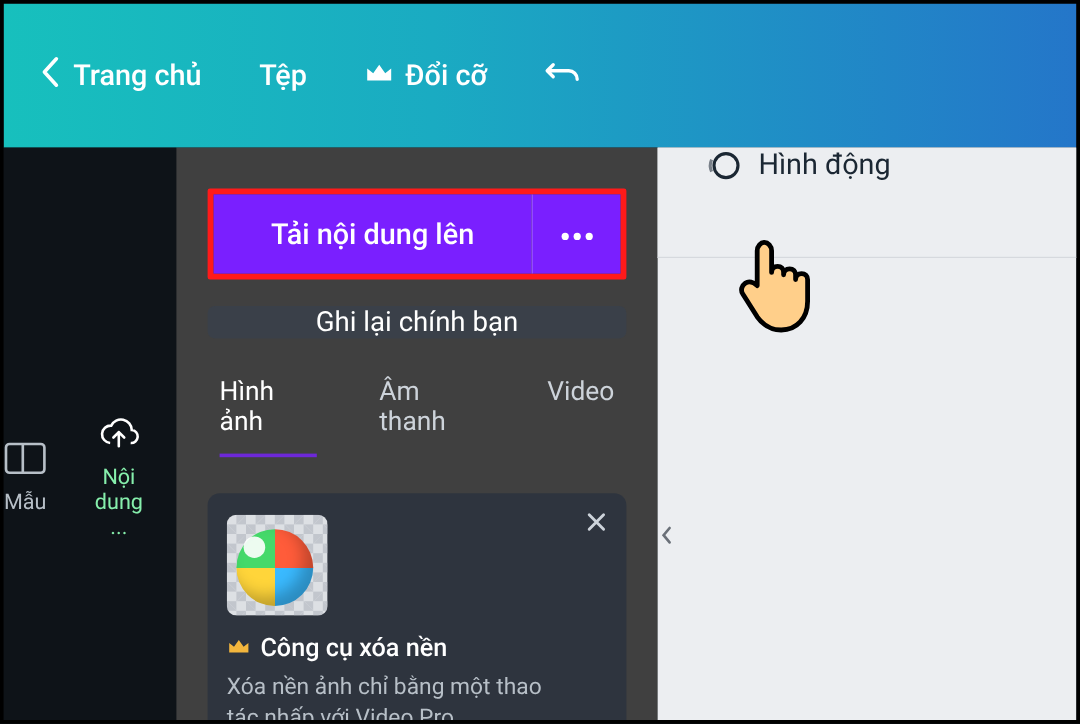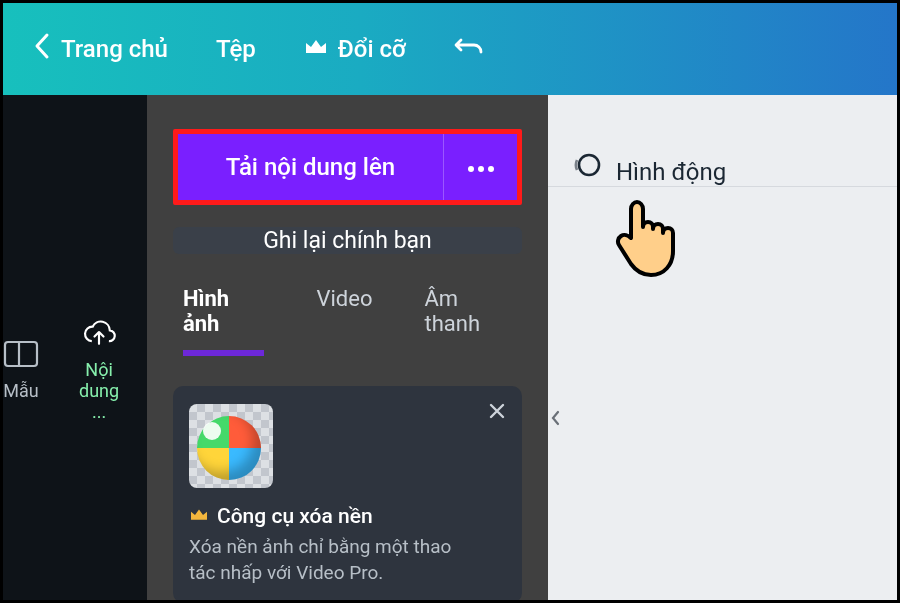--- a/index.html
+++ b/index.html
@@ -7,21 +7,21 @@
     font-family: -apple-system, BlinkMacSystemFont, "Segoe UI", Roboto, Arial, sans-serif;
     width: 900px;
     height: 603px;
     background: #0e1318;
     overflow: hidden;
     position: relative;
     border: 3px solid #000;
   }
   
   .topbar {
-    height: 92px;
+    height: 120px;
     background: linear-gradient(90deg, #17c0bd 0%, #1aabc2 40%, #2476c9 100%);
     display: flex;
     align-items: center;
     padding: 0 30px;
     gap: 48px;
     color: #fff;
     font-size: 24px;
     font-weight: 500;
   }
   .topbar .nav-item {
@@ -109,22 +109,22 @@
     display: flex;
     gap: 52px;
     margin-top: 10px;
     color: #cdd3da;
     font-size: 22px;
     padding: 0 10px;
   }
   .tab { padding-bottom: 14px; cursor: pointer; }
   .tab.active {
     color: #fff;
-    border-bottom: 6px solid #6d28d9;
-    font-weight: 700;
+    border-bottom: 3px solid #6d28d9;
+    font-weight: 400;
   }
   .promo {
     background: #2e343e;
     border-radius: 10px;
     padding: 18px 50px 18px 16px;
     display: flex;
     gap: 16px;
     position: relative;
     margin-top: 8px;
     flex-direction: column;
@@ -184,22 +184,22 @@
   }
   
   .right-pane {
     flex: 1;
     background: #eceef1;
     position: relative;
   }
   .right-toolbar {
     height: 92px;
     display: flex;
-    align-items: flex-end;
-    padding: 0 24px;
+    align-items: flex-start;
+    padding: 0 40px;
     gap: 14px;
     background: #eceef1;
     border-bottom: 1px solid #d6d9de;
     color: #1b2733;
     font-size: 24px;
   }
   .right-handle {
     position: absolute;
     left: 2px;
     top: 62%;
@@ -296,24 +296,24 @@
 
     <div class="record-btn">
       <span>Ghi lại chính bạn</span>
     </div>
 
     <div class="tabs">
       <div class="tab active">
         <span>Hình ảnh</span>
       </div>
       <div class="tab">
+        <span>Âm thanh</span>
+      </div>
+      <div class="tab">
         <span>Video</span>
-      </div>
-      <div class="tab">
-        <span>Âm thanh</span>
       </div>
     </div>
 
     <div class="promo">
       <div class="promo-thumb">
         <div class="beachball"></div>
       </div>
       <div class="promo-text">
         <div class="promo-title">
           <span class="icon">

